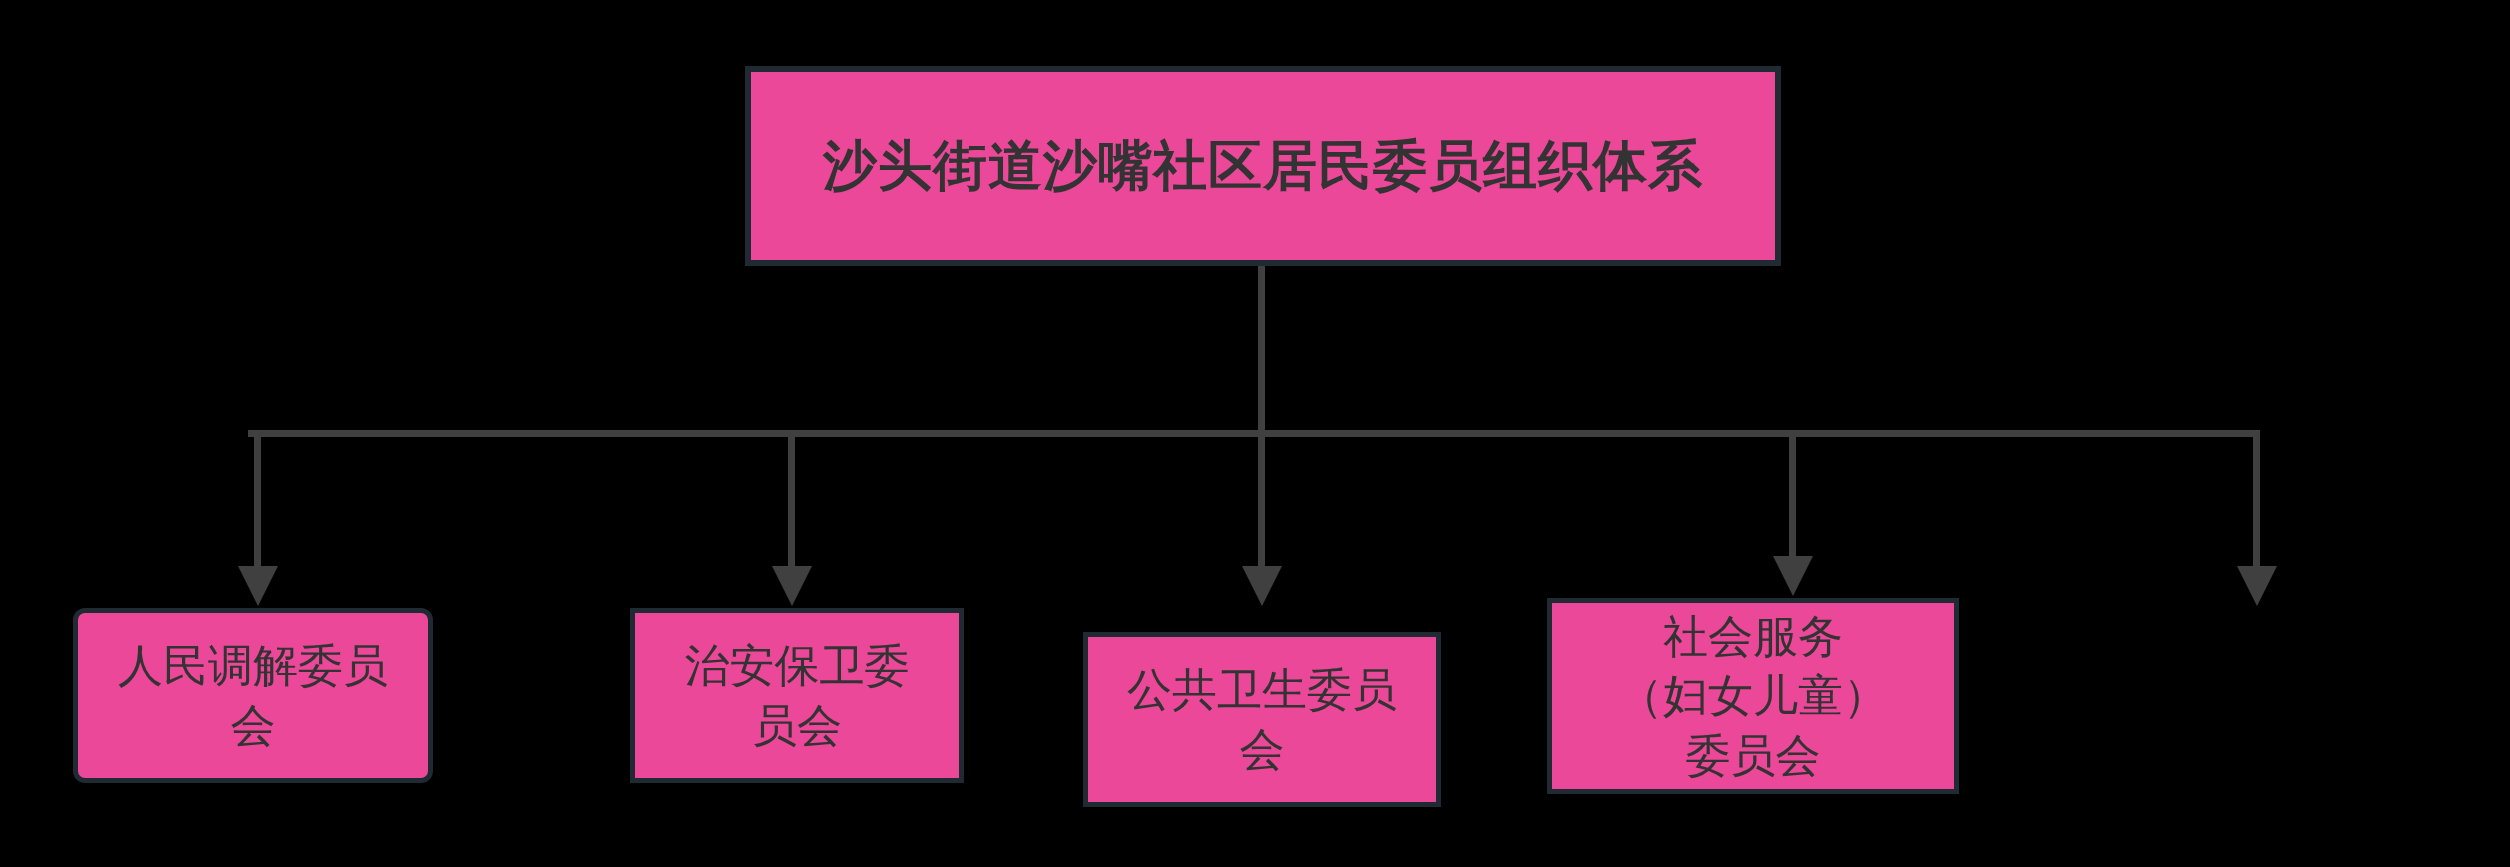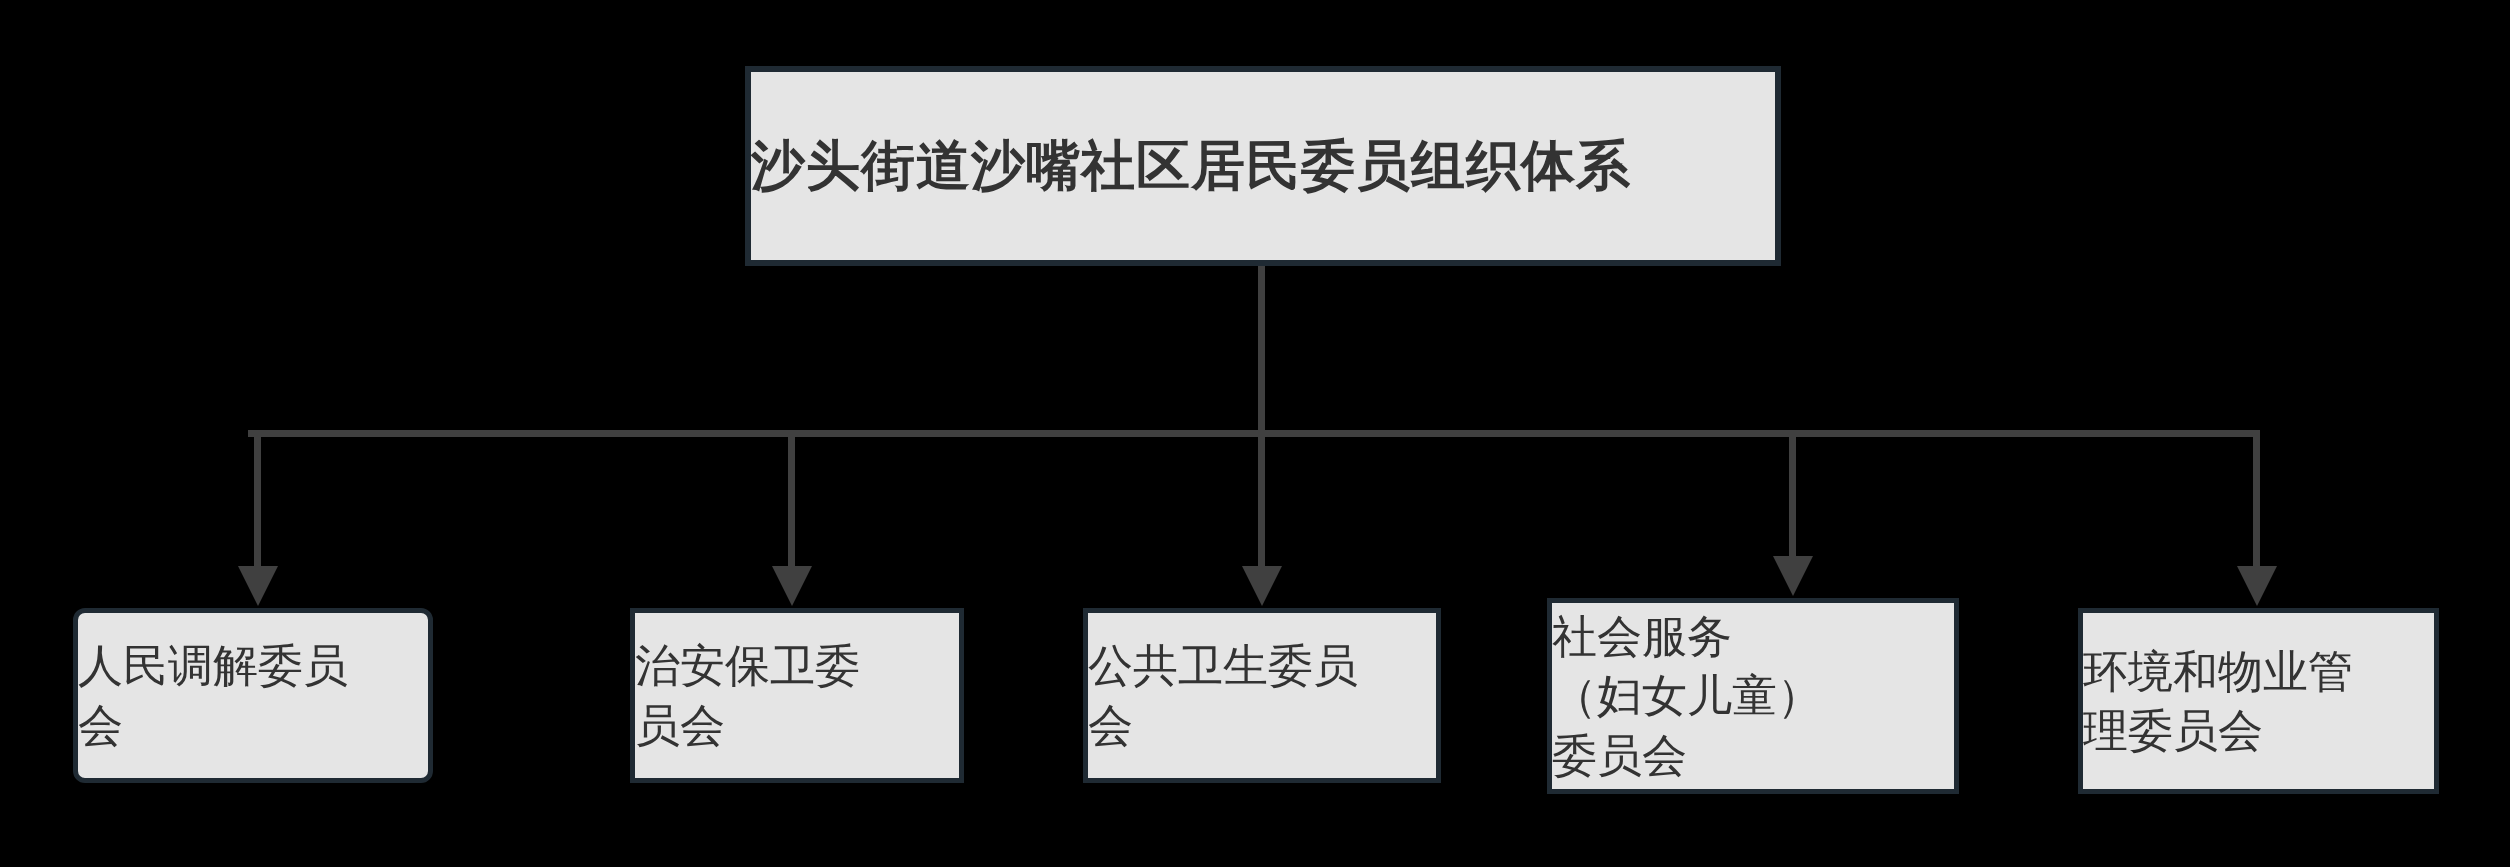--- a/index.html
+++ b/index.html
@@ -13,25 +13,26 @@
   #stage {
     position: relative;
     width: 2510px;
     height: 867px;
     background: #000000;
     overflow: hidden;
   }
   .node {
     position: absolute;
     box-sizing: border-box;
-    background: #e5e5e5;
+    background: #ec4899;
     border: 5px solid #1f2a33;
     display: flex;
     align-items: center;
     justify-content: center;
+    text-align: center;
     color: #333333;
     z-index: 3;
   }
   .node-label {
     display: block;
     width: 100%;
     white-space: pre-line;
   }
   #root-node {
     left: 745px;
@@ -47,21 +48,21 @@
     color: #333333;
   }
   .leaf .node-label {
     font-size: 45px;
     font-weight: normal;
     line-height: 1.32;
     color: #333333;
   }
   #leaf-0 { left: 73px;   top: 608px; width: 360px; height: 175px; border-radius: 12px; }
   #leaf-1 { left: 630px;  top: 608px; width: 334px; height: 175px; }
-  #leaf-2 { left: 1083px; top: 608px; width: 358px; height: 175px; }
+  #leaf-2 { left: 1083px; top: 632px; width: 358px; height: 175px; }
   #leaf-3 { left: 1547px; top: 598px; width: 412px; height: 196px; }
   #leaf-4 { left: 2078px; top: 608px; width: 361px; height: 186px; }
 
   
   .conn {
     position: absolute;
     background: #404040;
     z-index: 1;
   }
   #stem-root {
@@ -133,18 +134,14 @@
     <span class="node-label">公共卫生委员
 会</span>
   </div>
 
   <div class="node leaf" id="leaf-3">
     <span class="node-label">社会服务
 （妇女儿童）
 委员会</span>
   </div>
 
-  <div class="node leaf" id="leaf-4">
-    <span class="node-label">环境和物业管
-理委员会</span>
-  </div>
 
 </div>
 
 </body></html>

